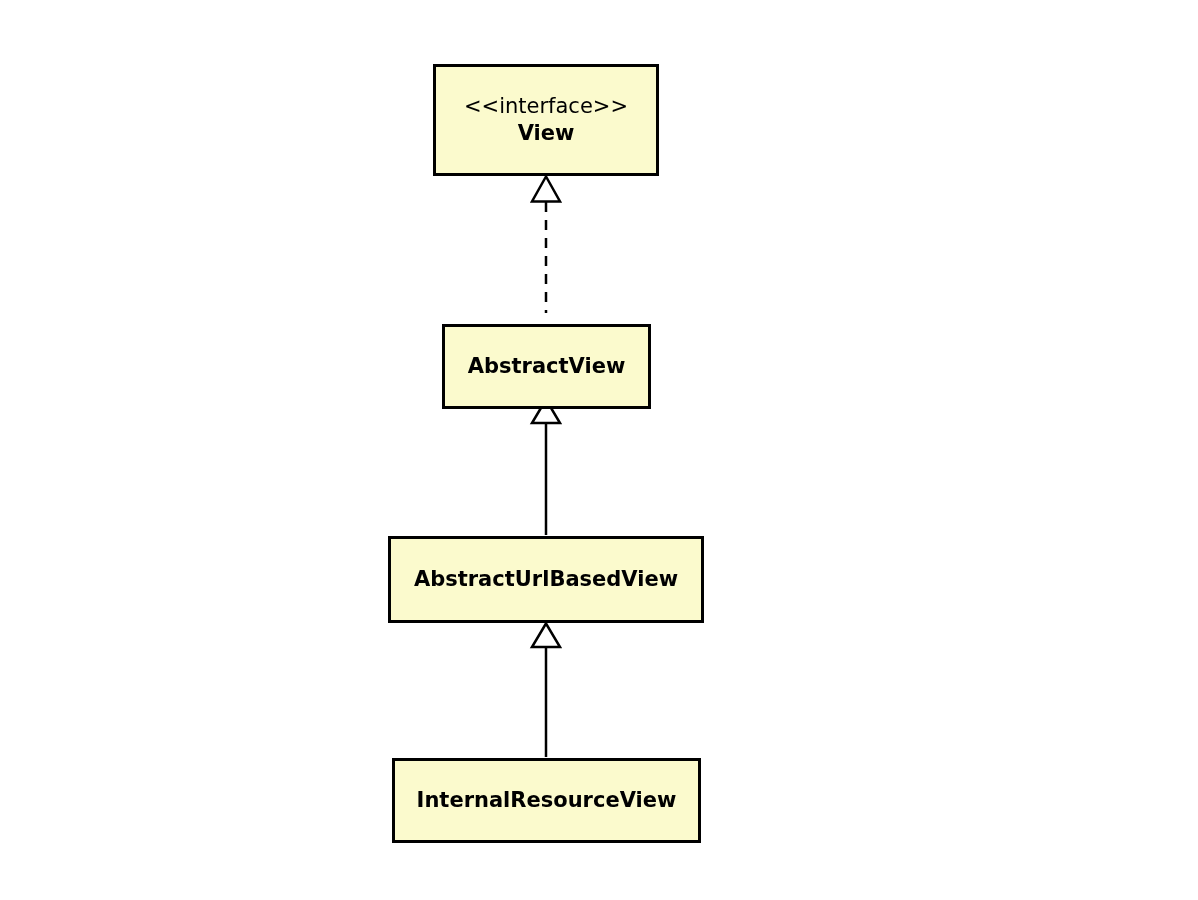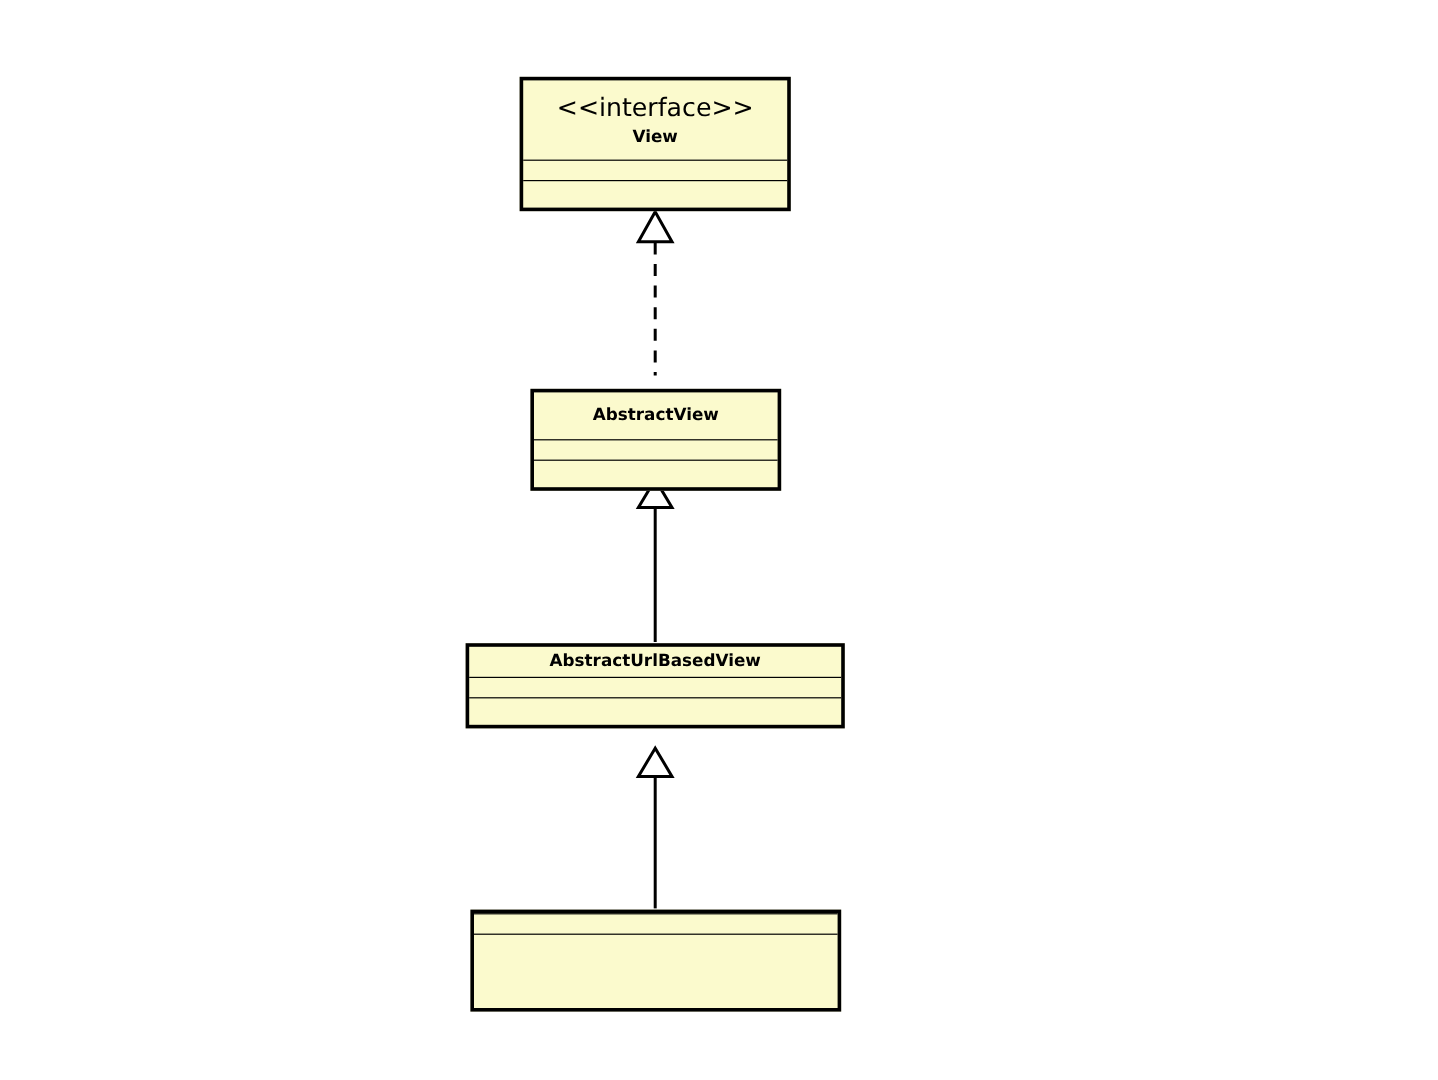--- a/index.html
+++ b/index.html
@@ -36,21 +36,21 @@
     stroke: var(--line, #000000);
     stroke-width: 2.5;
     stroke-linejoin: miter;
   }
   .uml-class {
     position: absolute;
     box-sizing: border-box;
     background: var(--box-fill, #fbfacd);
     border: 3.5px solid var(--box-border, #000000);
     display: flex;
-    flex-direction: column;
+    flex-direction: row;
   }
   .compartment {
     box-sizing: border-box;
   }
   .compartment.title {
     flex: 1 1 auto;
     display: flex;
     flex-direction: column;
     justify-content: center;
     align-items: center;
@@ -58,21 +58,21 @@
     line-height: 1.3;
     padding: 0 6px;
     overflow: hidden;
   }
   .stereotype {
     font-size: 21px;
     font-weight: 400;
     white-space: nowrap;
   }
   .class-name {
-    font-size: 14px;
+    font-size: 21px;
     font-weight: 700;
     white-space: nowrap;
   }
   .compartment.attributes {
     flex: 0 0 auto;
     height: 17px;
     border-top: 1.5px solid var(--box-border, #000000);
   }
   .compartment.operations {
     flex: 0 0 auto;
@@ -113,26 +113,29 @@
   </div>
 
   <div class="uml-class" style="left:442px; top:324px; width:209px; height:85px;">
     <div class="compartment title">
       <div class="class-name">AbstractView</div>
     </div>
     <div class="compartment attributes"></div>
     <div class="compartment operations"></div>
   </div>
 
-  <div class="uml-class" style="left:388px; top:536px; width:316px; height:71px;">
+  <div class="uml-class" style="left:388px; top:536px; width:316px; height:87px;">
     <div class="compartment title">
       <div class="class-name">AbstractUrlBasedView</div>
     </div>
     <div class="compartment attributes"></div>
     <div class="compartment operations"></div>
   </div>
 
   <div class="uml-class" style="left:392px; top:758px; width:309px; height:85px;">
+    <div class="compartment title">
+      <div class="class-name">InternalResourceView</div>
+    </div>
     <div class="compartment attributes"></div>
     <div class="compartment operations"></div>
   </div>
 
 </div>
 
 </body></html>

